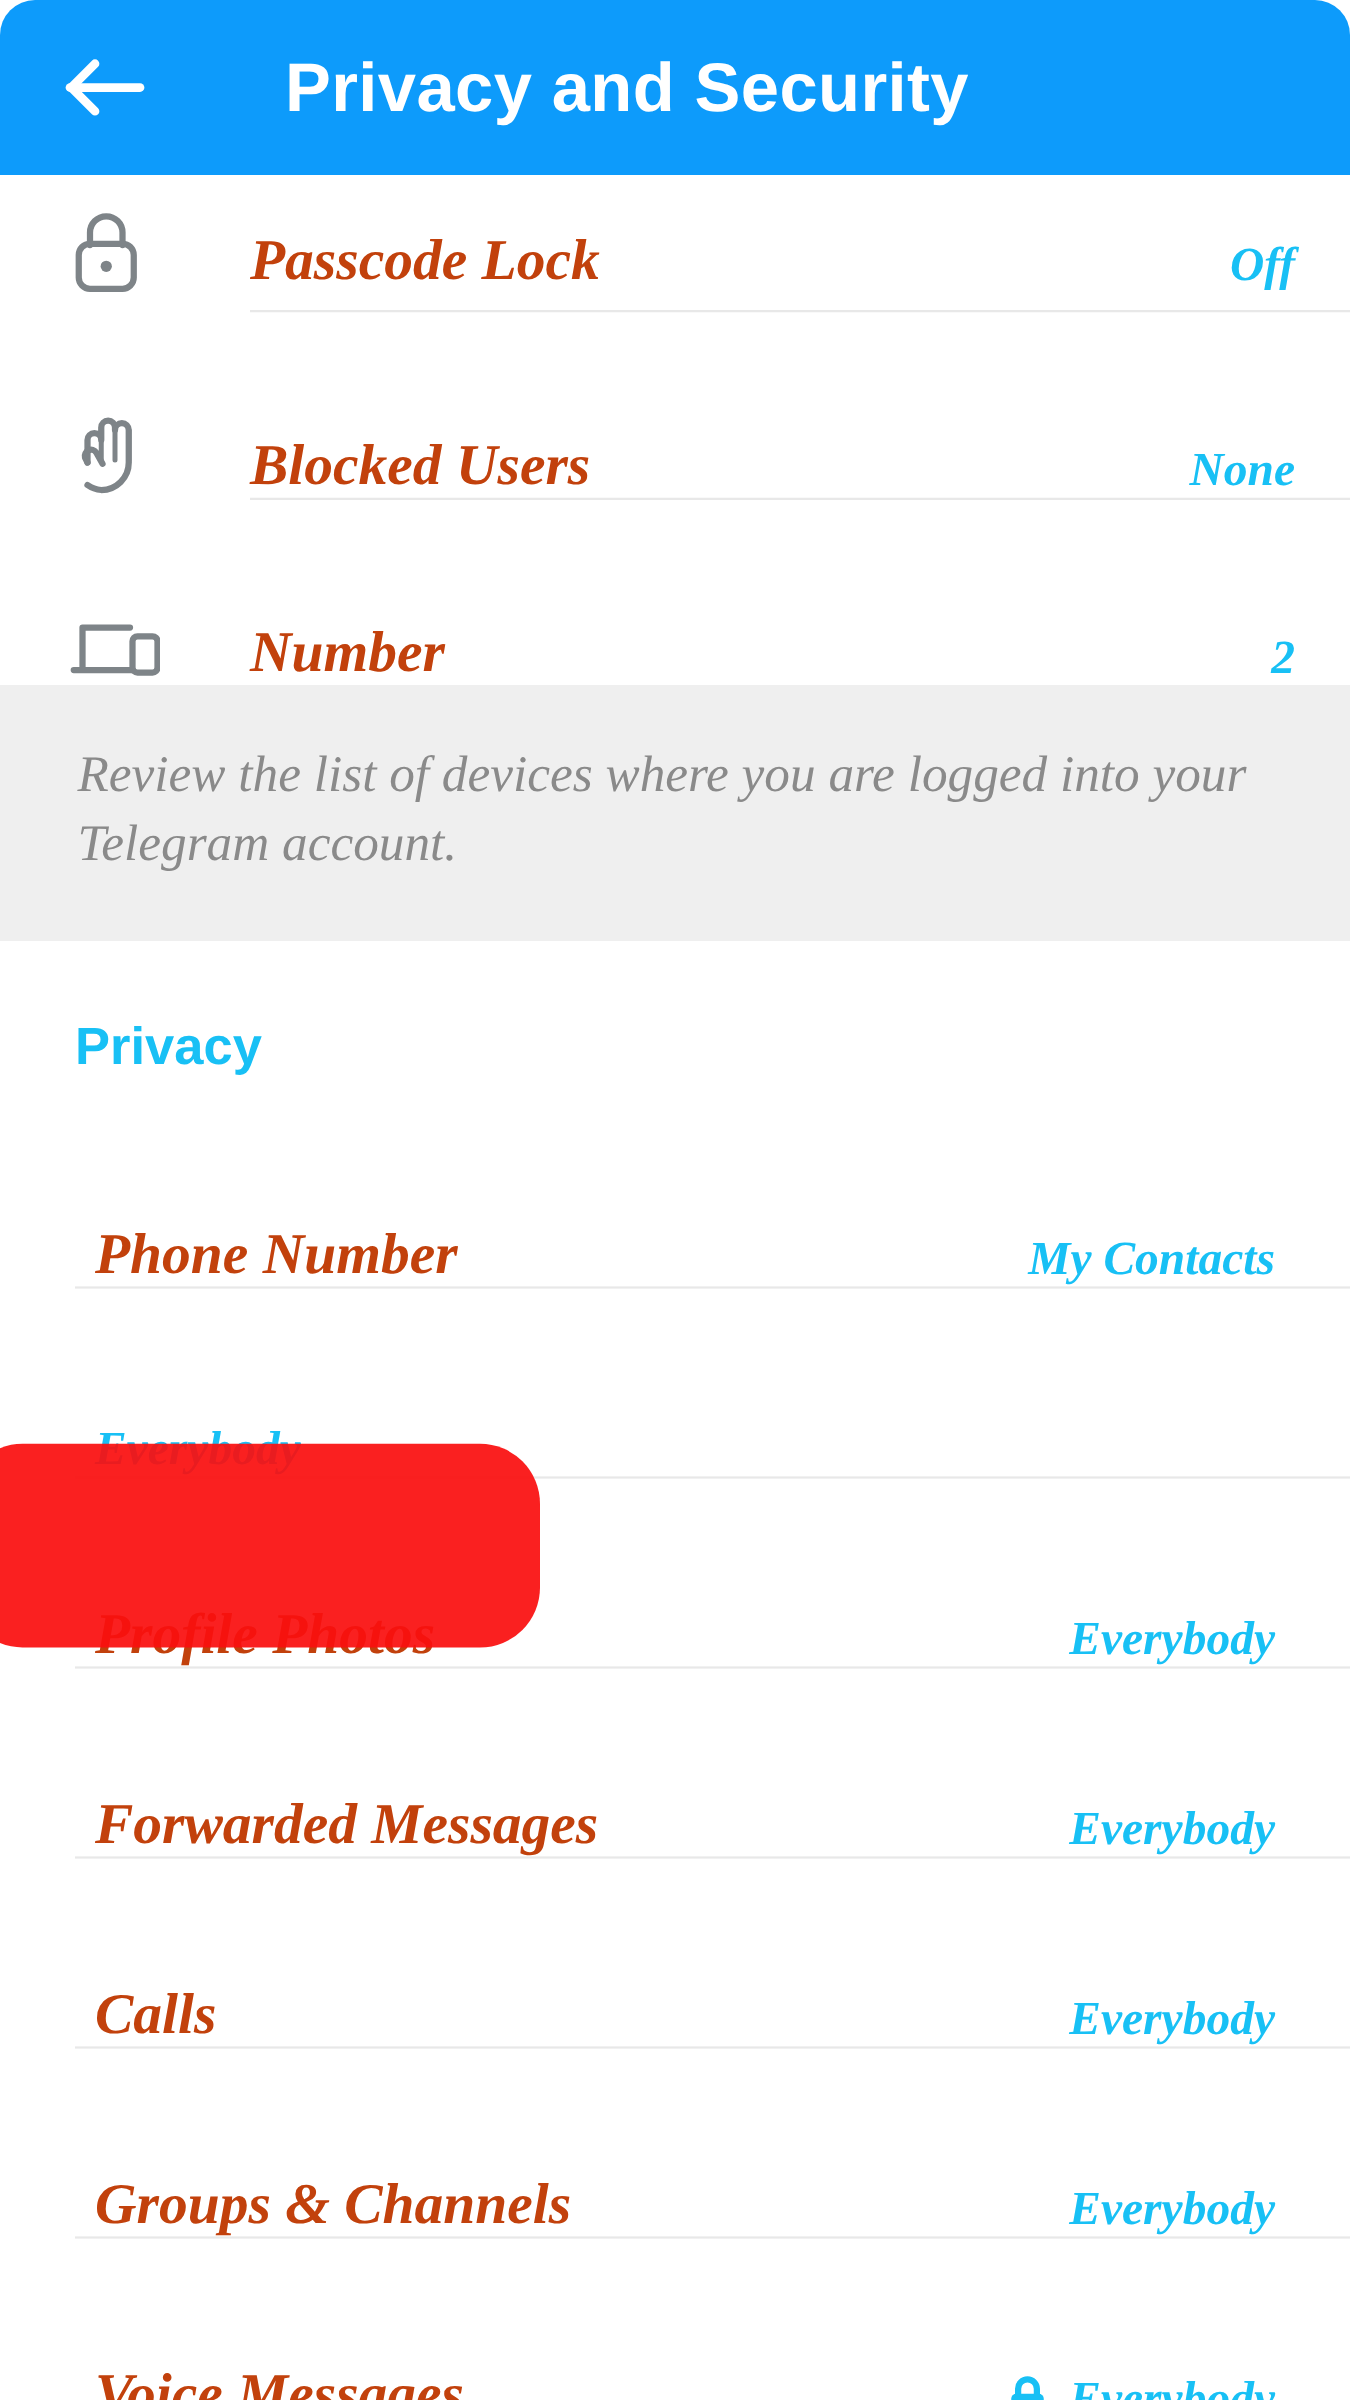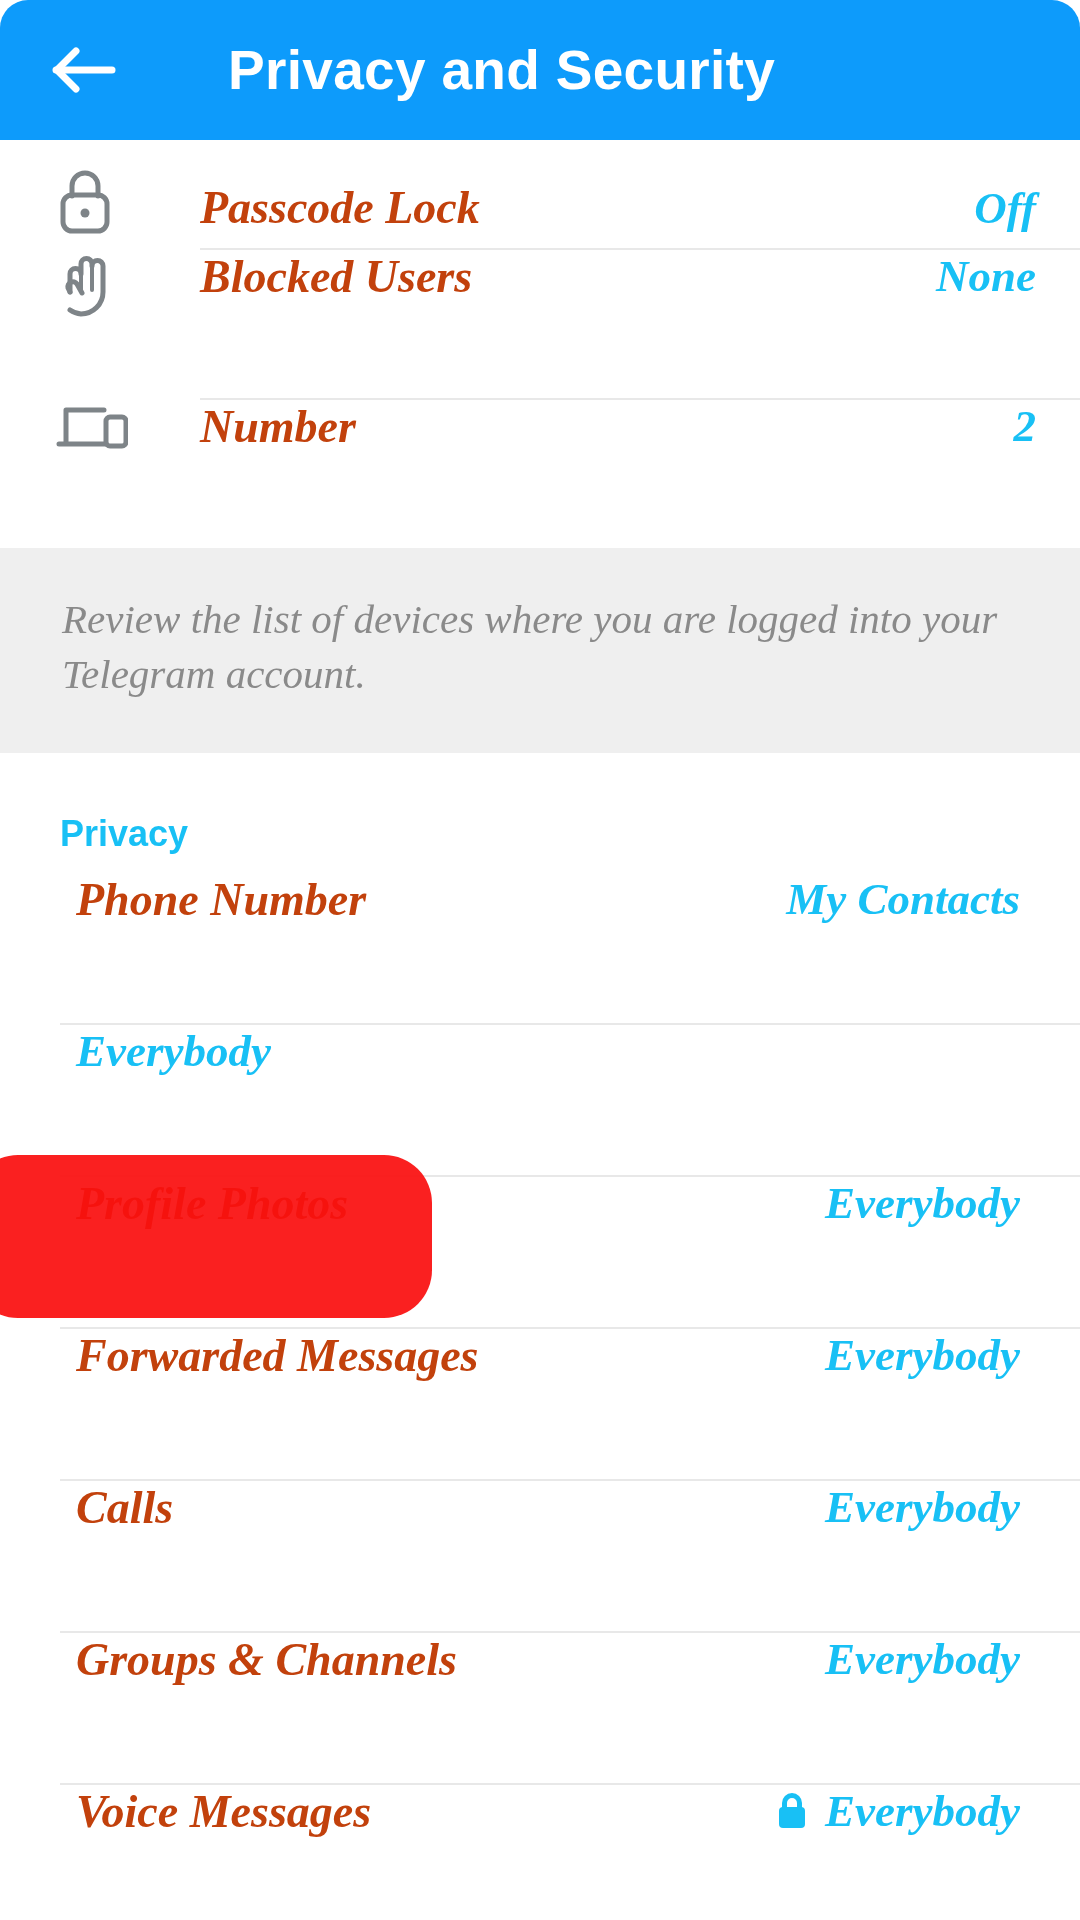--- a/index.html
+++ b/index.html
@@ -48,21 +48,21 @@
     margin-left: 104px;
     white-space: nowrap;
   }
 
   
   .section { background: #ffffff; }
 
   .row {
     position: relative;
     display: flex;
-    align-items: flex-start;
+    align-items: flex-end;
     width: 100%;
     background: #ffffff;
   }
 
   
   .row.icon-row {
     height: 148px;
     padding-left: 56px;
     padding-right: 44px;
   }
@@ -91,21 +91,21 @@
     font-size: 46px;
     white-space: nowrap;
   }
 
   .row-value {
     flex: 0 0 auto;
     color: #18c0f5;
     font-family: "Liberation Serif", serif;
     font-style: italic;
     font-weight: bold;
-    font-size: 45px;
+    font-size: 38px;
     white-space: nowrap;
     text-align: right;
   }
 
   .divider {
     height: 2px;
     background: #e8e8e8;
   }
   .divider.inset-icons { margin-left: 200px; }
   .divider.inset-plain  { margin-left: 60px; }
@@ -124,21 +124,21 @@
   }
 
   
   .section-gap { height: 42px; background: #ffffff; }
 
   .section-header {
     padding: 18px 0 18px 60px;
     color: #18c0f5;
     font-family: "Liberation Sans", sans-serif;
     font-weight: bold;
-    font-size: 36px;
+    font-size: 42px;
   }
 
   .row.plain-row {
     height: 150px;
     padding-left: 76px;
     padding-right: 60px;
   }
 
   .value-with-lock {
     display: flex;

